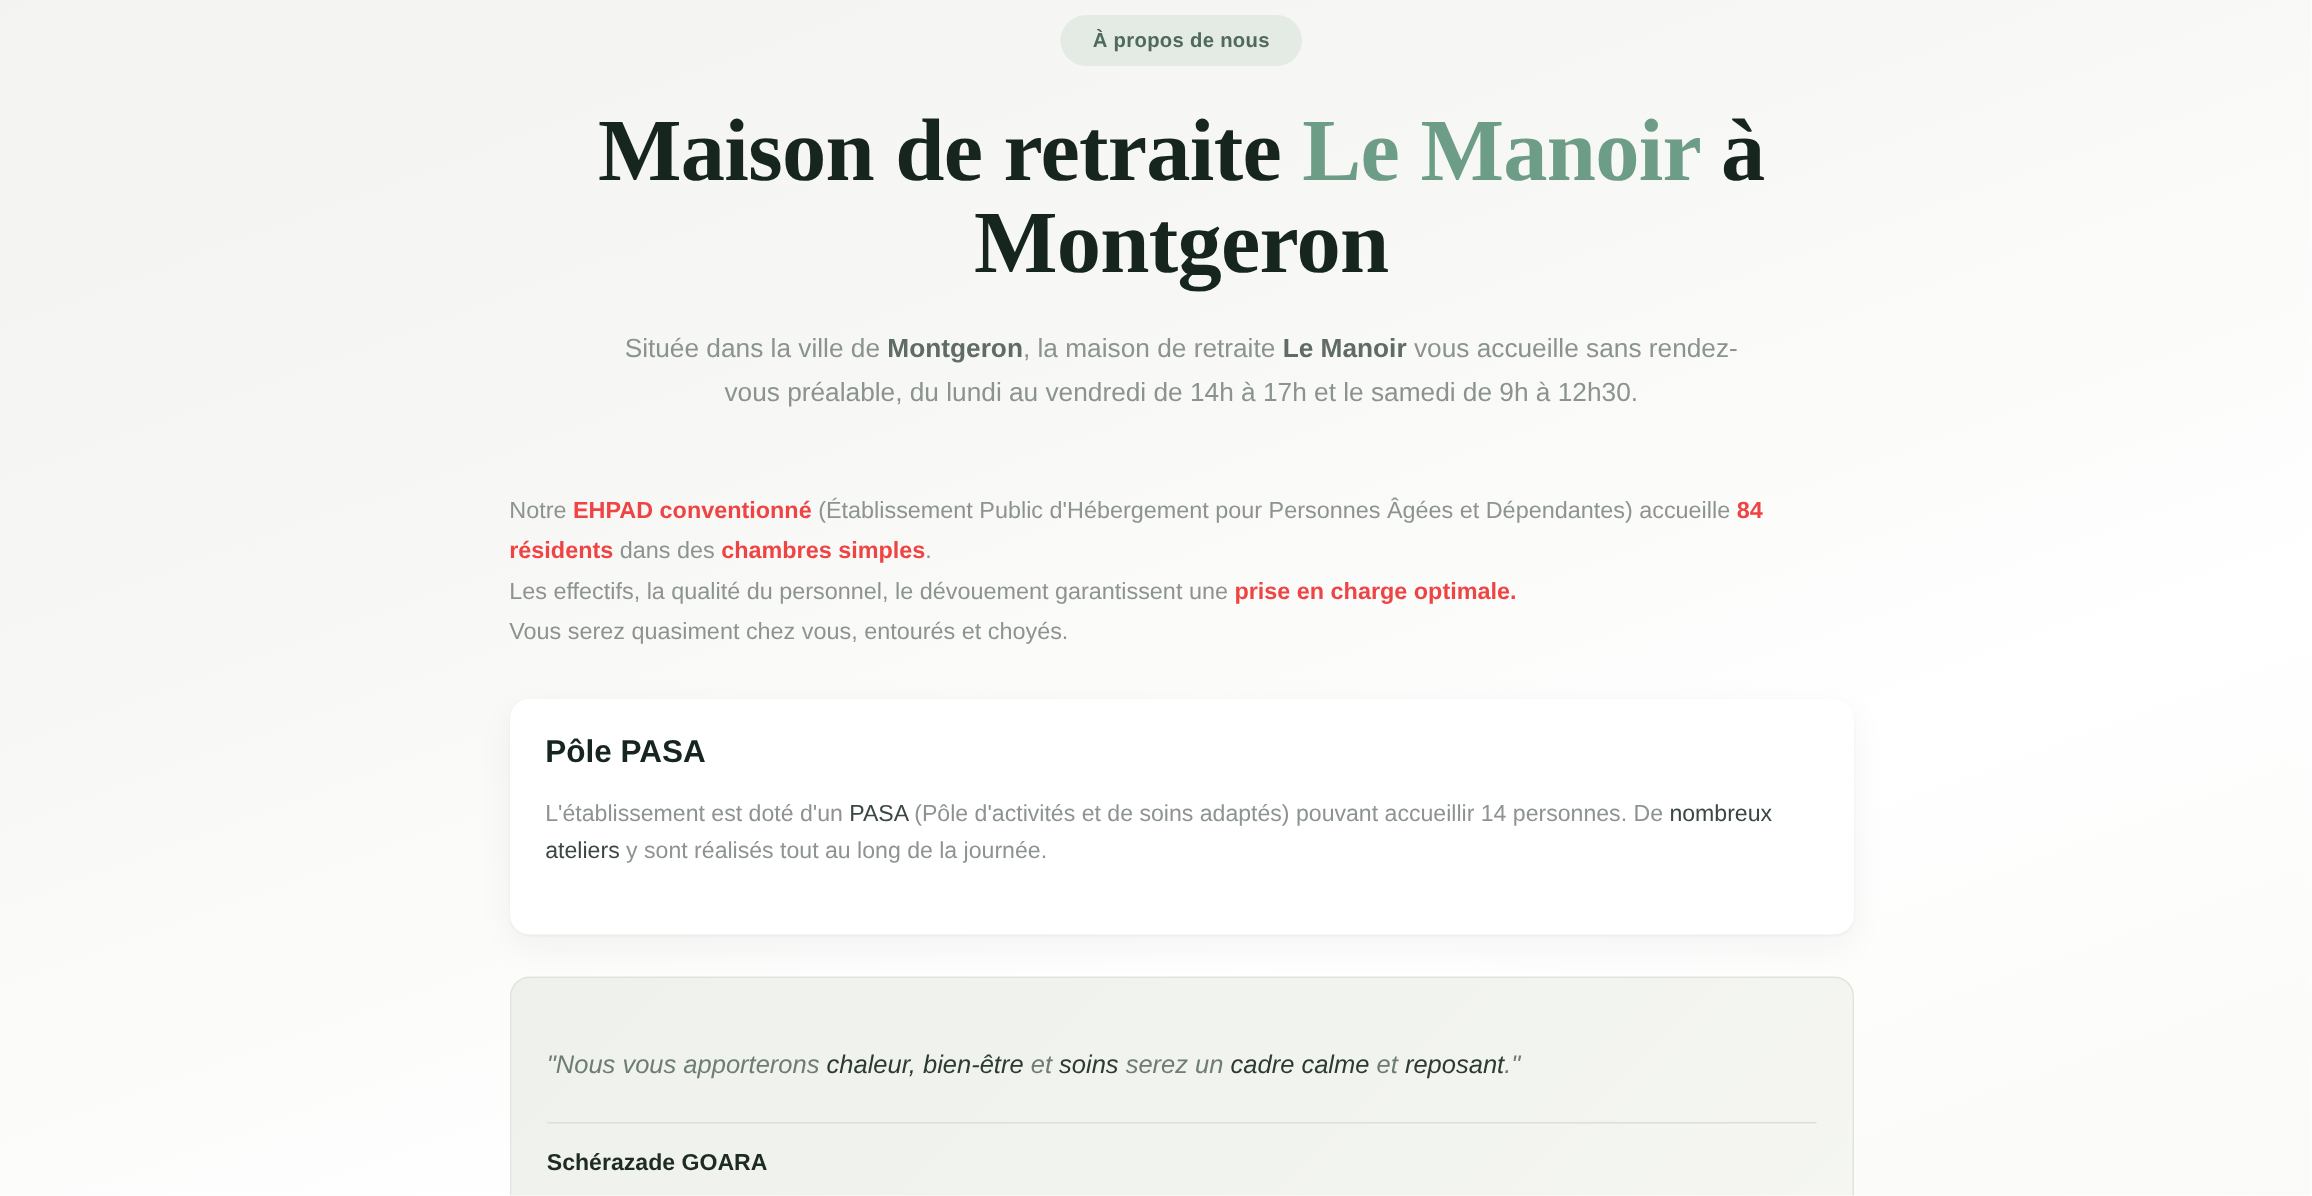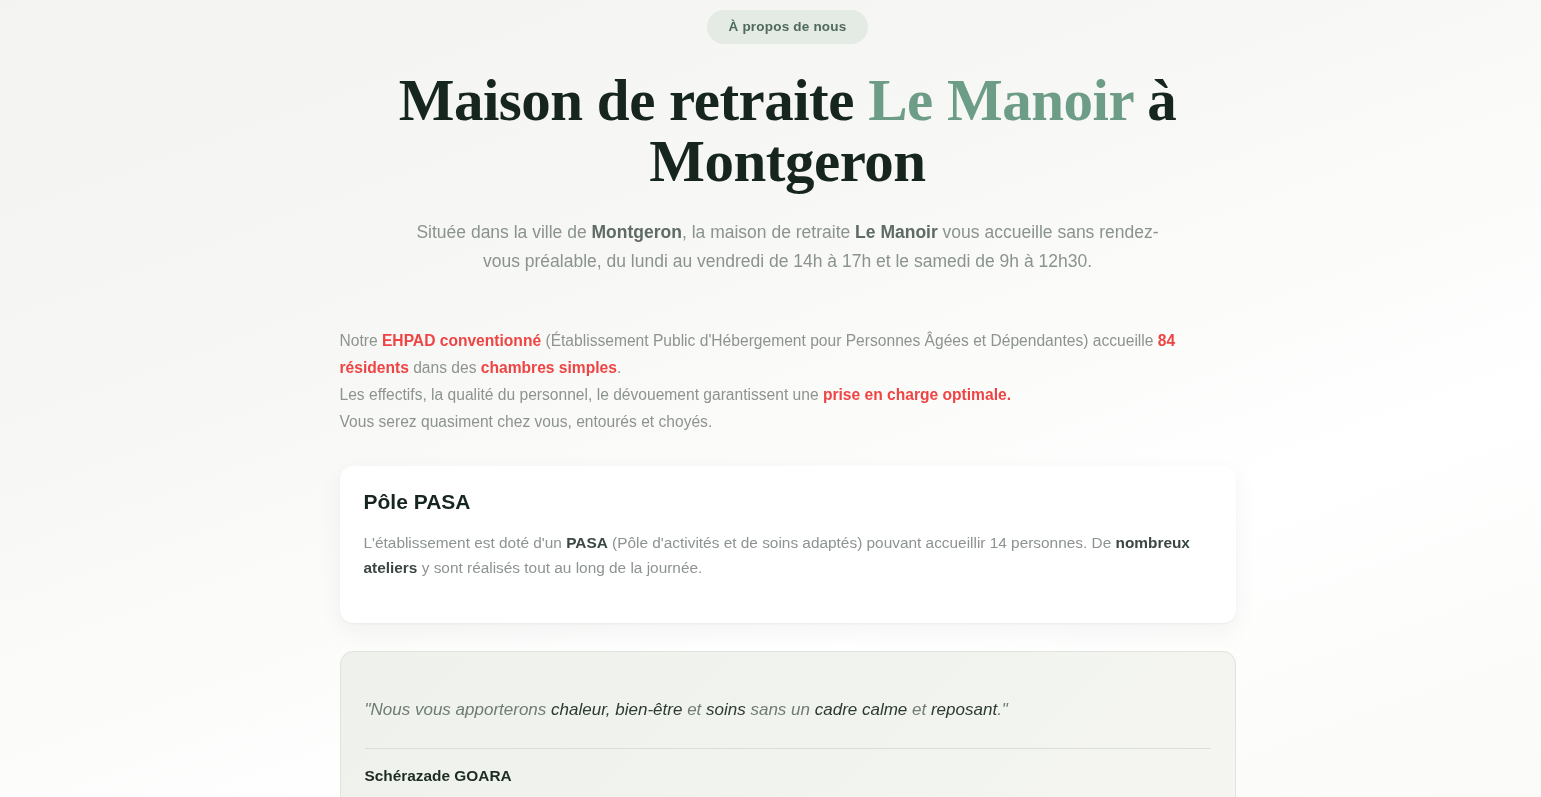--- a/index.html
+++ b/index.html
@@ -92,21 +92,21 @@
     font-size: 21px;
     font-weight: 700;
     color: #16261f;
     margin: 0 0 16px;
   }
   .card-text {
     font-size: 15.4px;
     line-height: 1.68;
     color: #8d948f;
   }
-  .card-text b { color: #3a4742; font-weight: 700; }
+  .card-text b { color: #3a4742; font-weight: 400; }
 
   
   .quote-card {
     margin-top: 28px;
     background: linear-gradient(135deg, #eef1ec 0%, #f1f3ee 55%, #f5f6f1 100%);
     border: 1px solid #e0e4dd;
     border-radius: 13px;
     padding: 28px 24px 26px;
   }
   .quote-text {
@@ -163,21 +163,21 @@
 
     <div class="card">
       <h2 class="card-title">Pôle PASA</h2>
       <p class="card-text">
         <span>L'établissement est doté d'un </span><b>PASA</b><span> (Pôle d'activités et de soins adaptés) pouvant accueillir 14 personnes. De </span><b>nombreux ateliers</b><span> y sont réalisés tout au long de la journée.</span>
       </p>
     </div>
 
     <div class="quote-card">
       <p class="quote-text">
-        <span>"Nous vous apporterons </span><b>chaleur, bien-être</b><span> et </span><b>soins</b><span> sans un </span><b>cadre calme</b><span> et </span><b>reposant</b><span>."</span>
+        <span>"Nous vous apporterons </span><b>chaleur, bien-être</b><span> et </span><b>soins</b><span> serez un </span><b>cadre calme</b><span> et </span><b>reposant</b><span>."</span>
       </p>
       <div class="divider"></div>
       <div class="author">Schérazade GOARA</div>
       <div class="role">La Directrice</div>
     </div>
 
   </div>
 </div>
 
 </body></html>

